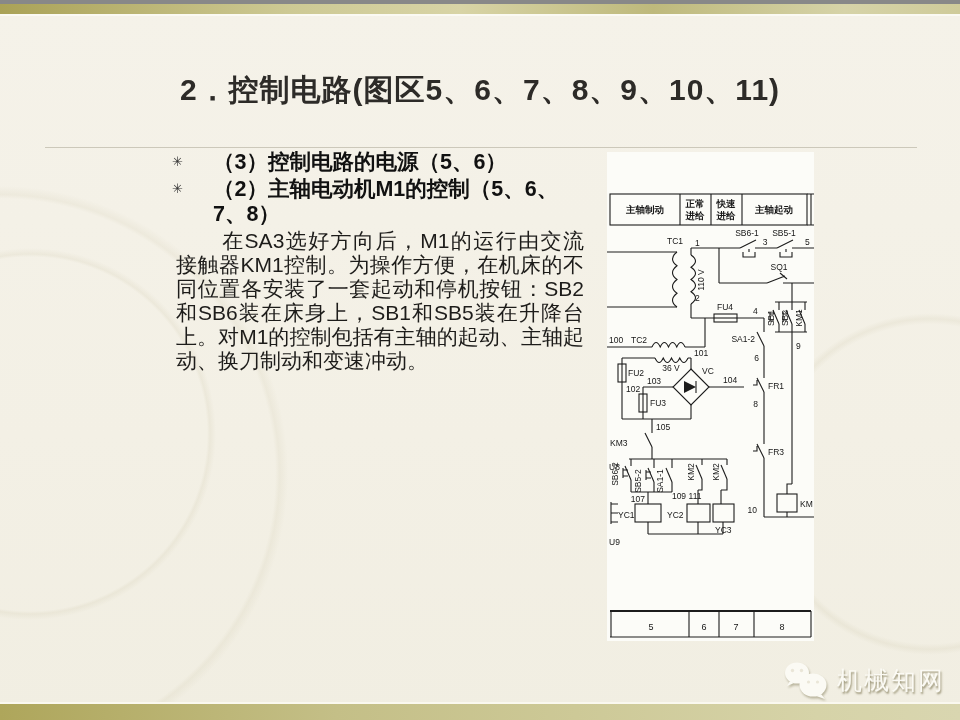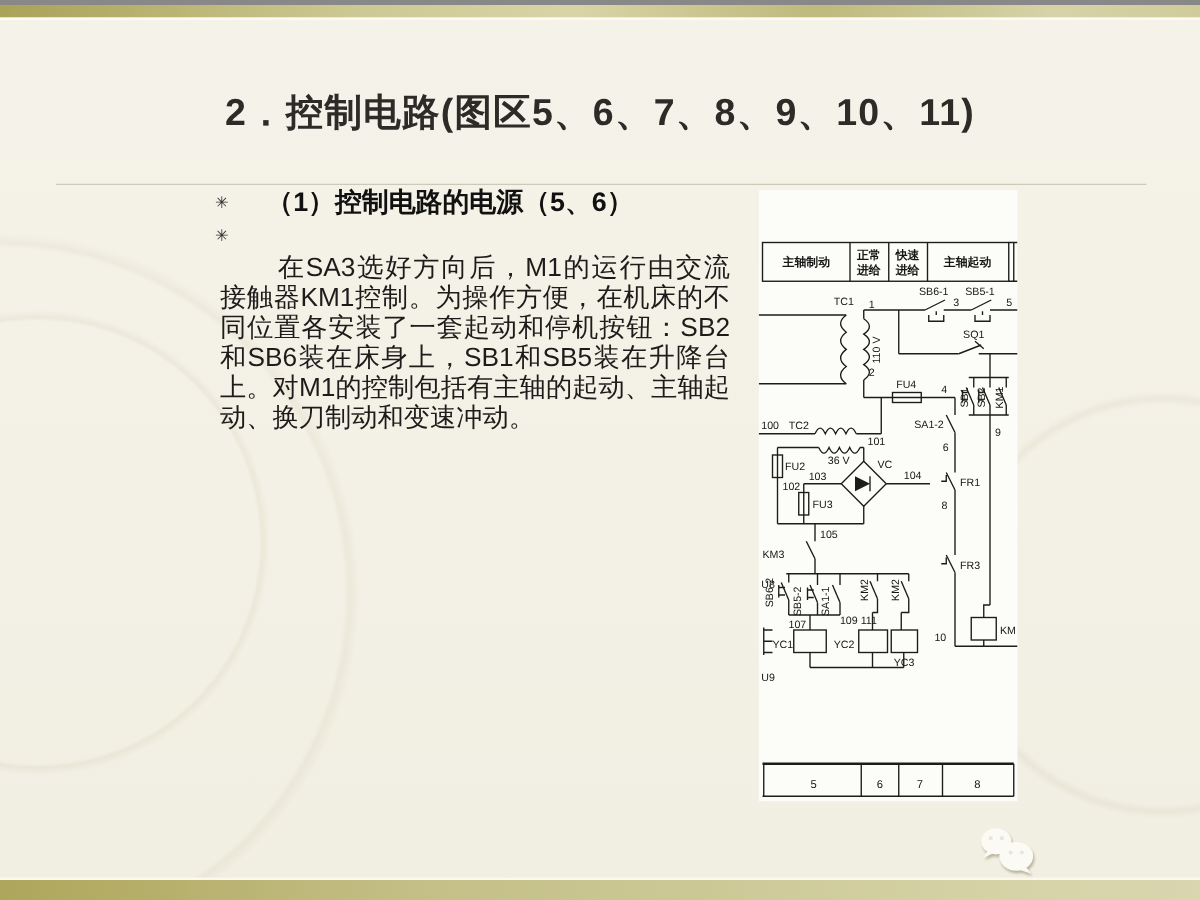--- a/index.html
+++ b/index.html
@@ -77,25 +77,26 @@
 <div class="slide">
   <div class="band-top"></div>
 
   <div class="title">2．控制电路(图区5、6、7、8、9、10、11)</div>
 
   <div class="divider"></div>
 
   <div class="text-col">
     <div class="bullet-head">
       <span class="bullet-marker">✳</span>
-      <span class="bullet-heading">（1）控制电路的电源（5、6）</span>
+      <span class="bullet-heading">（3）控制电路的电源（5、6）</span>
     </div>
 
     <div class="bullet-head">
       <span class="bullet-marker">✳</span>
+      <span class="bullet-heading">（2）主轴电动机M1的控制（5、6、7、8）</span>
     </div>
     <p class="bullet-body">在SA3选好方向后，M1的运行由交流接触器KM1控制。为操作方便，在机床的不同位置各安装了一套起动和停机按钮：SB2和SB6装在床身上，SB1和SB5装在升降台上。对M1的控制包括有主轴的起动、主轴起动、换刀制动和变速冲动。</p>
   </div>
 
   <div class="diagram">
     <svg width="207" height="489" viewBox="0 0 207 489">
 
       <g>
         <rect class="sym" x="3" y="42" width="197" height="31"></rect>
         <path class="wire" d="M73,42 V73 M104,42 V73 M135,42 V73 M200,42 H207 M200,73 H207 M204,42 V73"></path>
@@ -263,16 +264,17 @@
     <svg class="brand-icon" width="48" height="42" viewBox="0 0 48 42">
       <ellipse cx="15" cy="14" rx="12" ry="10.5" fill="#fbfaf4"></ellipse>
       <path d="M8,22 L5,27 L12,24 Z" fill="#fbfaf4"></path>
       <circle cx="10.5" cy="11.5" r="1.7" fill="#eae6d8"></circle>
       <circle cx="19.5" cy="11.5" r="1.7" fill="#eae6d8"></circle>
       <ellipse cx="31" cy="26" rx="13.5" ry="11.5" fill="#fbfaf4"></ellipse>
       <path d="M39,35 L43,40 L34,37 Z" fill="#fbfaf4"></path>
       <circle cx="26.5" cy="23" r="1.6" fill="#eae6d8"></circle>
       <circle cx="35.5" cy="23" r="1.6" fill="#eae6d8"></circle>
     </svg>
+    <span class="brand-text">机械知网</span>
   </div>
 
   <div class="band-bottom"></div>
 </div>
 
 </body></html>

